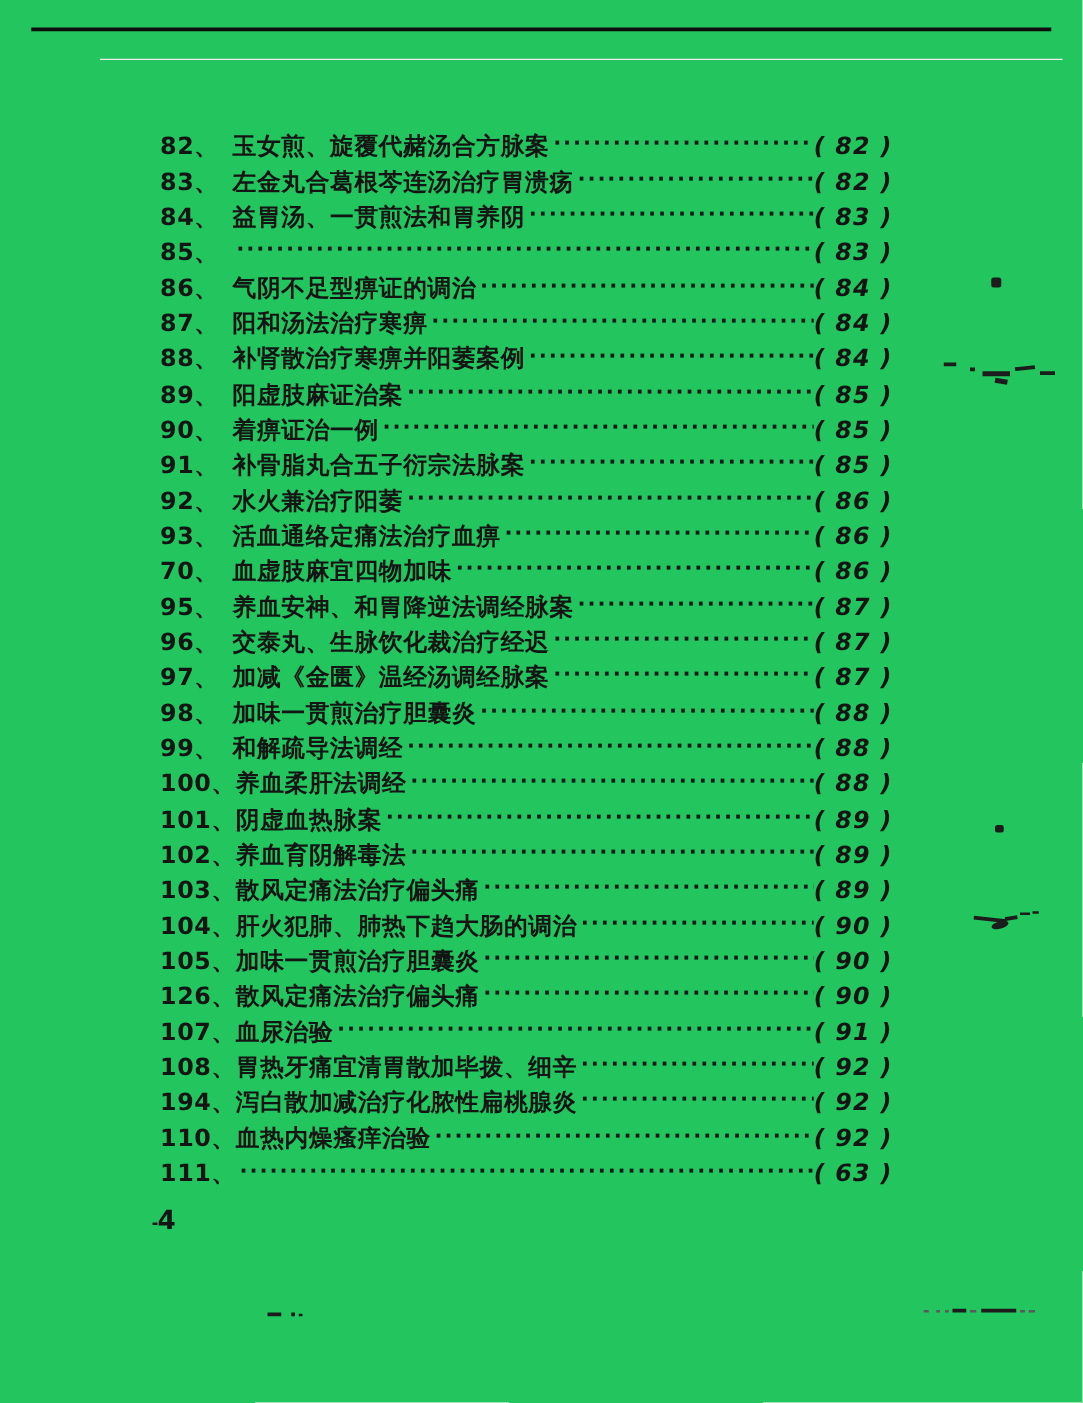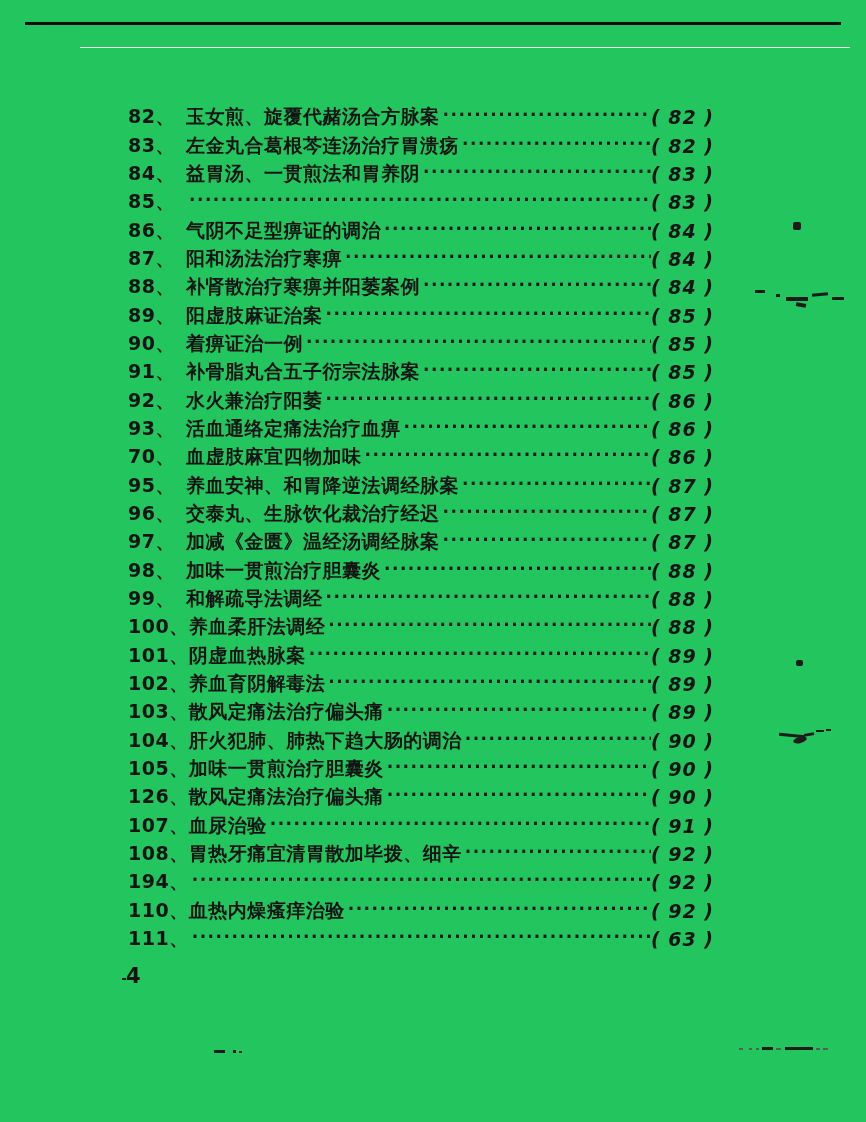--- a/index.html
+++ b/index.html
@@ -260,20 +260,21 @@
 
   <div class="row">
     <span class="num">108、</span>
     <span class="title">胃热牙痛宜清胃散加毕拨、细辛</span>
     <span class="leader">························································································································</span>
     <span class="pageref">( 92 )</span>
   </div>
 
   <div class="row">
     <span class="num">194、</span>
+    <span class="title">泻白散加减治疗化脓性扁桃腺炎</span>
     <span class="leader">························································································································</span>
     <span class="pageref">( 92 )</span>
   </div>
 
   <div class="row">
     <span class="num">110、</span>
     <span class="title">血热内燥瘙痒治验</span>
     <span class="leader">························································································································</span>
     <span class="pageref">( 92 )</span>
   </div>

